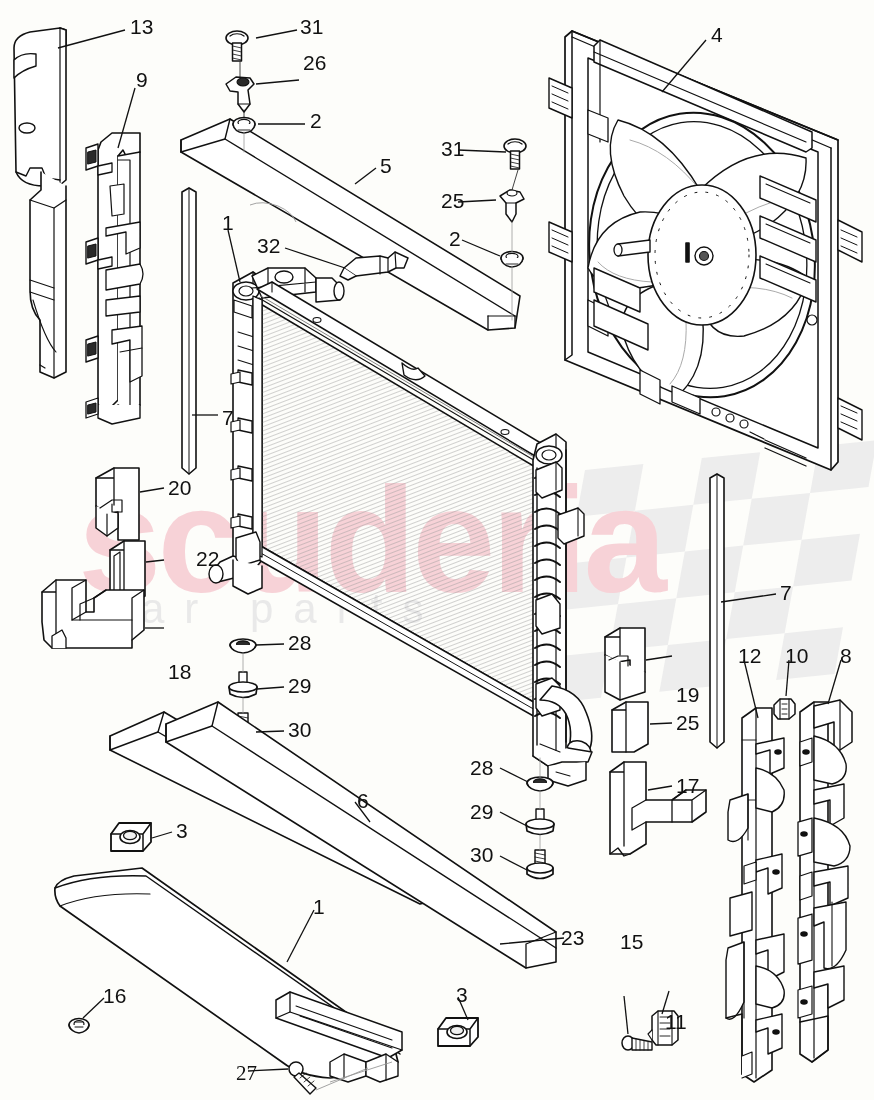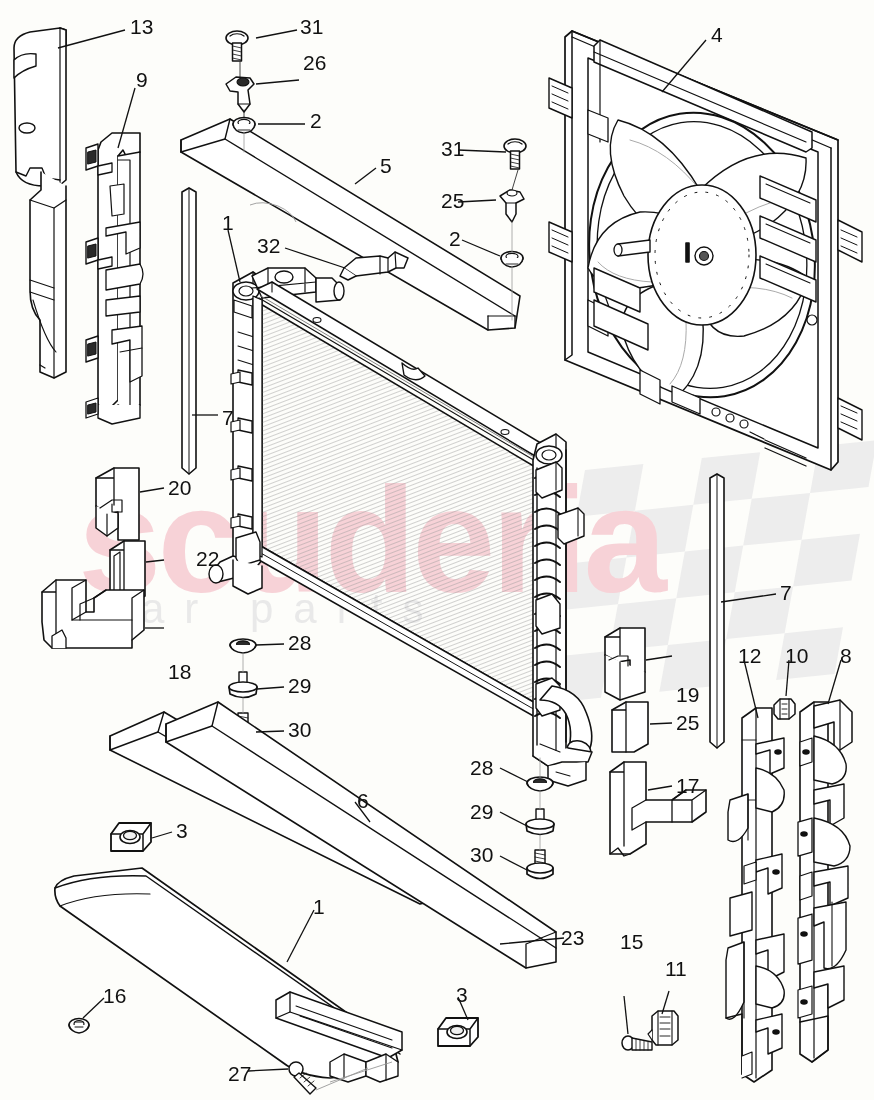--- a/index.html
+++ b/index.html
@@ -654,17 +654,17 @@
       <div class="lbl" style="left: 676px; top: 775px;">17</div>
       <div class="lbl" style="left: 470px; top: 801px;">29</div>
       <div class="lbl" style="left: 357px; top: 790px;">6</div>
       <div class="lbl" style="left: 470px; top: 844px;">30</div>
       <div class="lbl" style="left: 176px; top: 820px;">3</div>
       <div class="lbl" style="left: 313px; top: 896px;">1</div>
       <div class="lbl" style="left: 546px; top: 927px; margin-left: 15px;">23</div>
       <div class="lbl" style="left: 103px; top: 985px;">16</div>
       <div class="lbl" style="left: 456px; top: 984px;">3</div>
       <div class="lbl" style="left: 620px; top: 931px;">15</div>
-      <div class="lbl" style="left: 665px; top: 958px;">11</div>
-      <div class="lbl" style="left: 228px; top: 1063px;">27</div>
+      <div class="lbl" style="left: 665px; top: 1011px;">11</div>
+      <div class="lbl" style="left: 236px; top: 1063px; font-family: Liberation Serif, serif;">27</div>
     </div>
 
 </div>
 
 </body></html>

